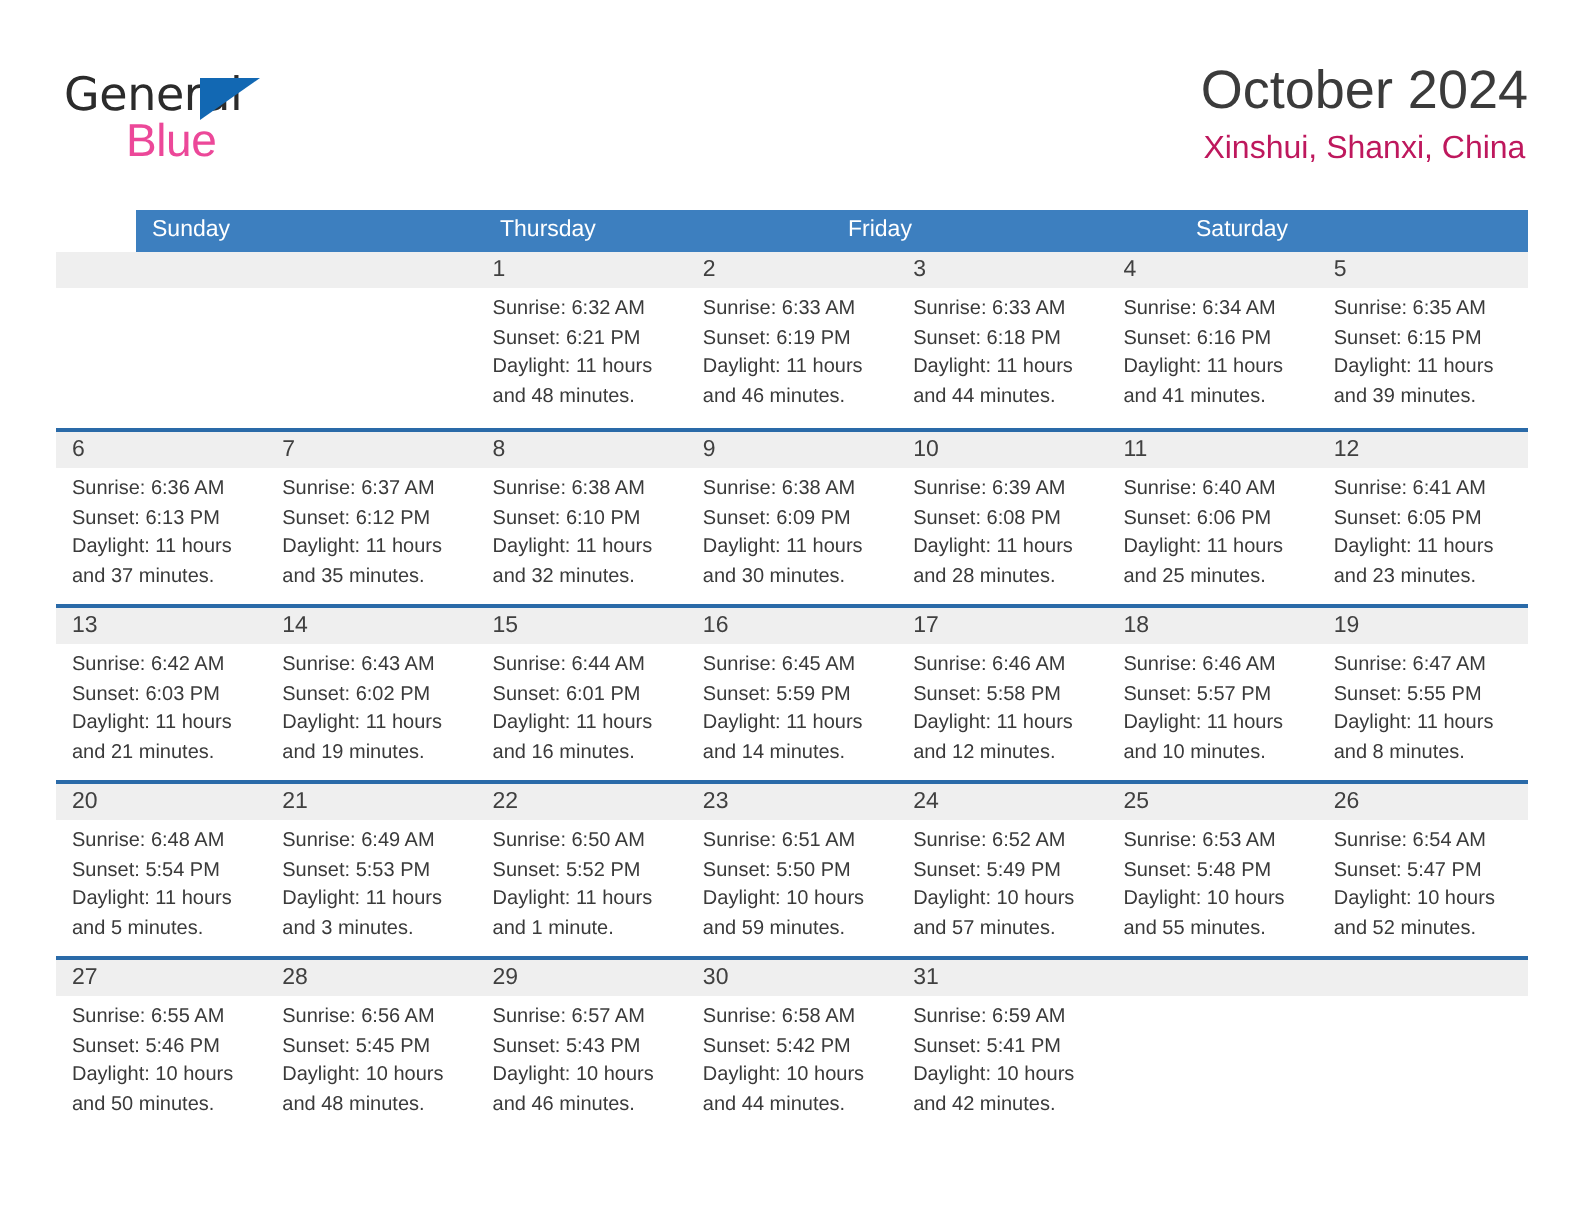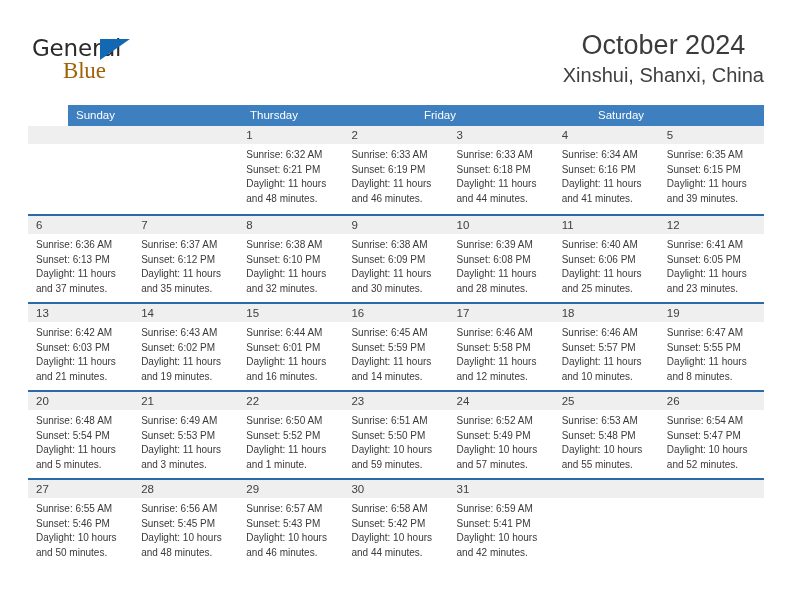--- a/index.html
+++ b/index.html
@@ -55,41 +55,41 @@
     height: 0;
     border-left: 30px solid #1268b3;
     border-bottom: 21px solid transparent;
   }
   .logo-blue {
     position: absolute;
     left: 31px;
     top: 22px;
     font-size: 23px;
     letter-spacing: -0.2px;
-    color: #a16207;
-    font-family: Liberation Serif, serif;
+    color: #ec4899;
+    font-family: Liberation Sans, sans-serif;
     font-weight: 400;
     line-height: 25px;
   }
   .title-wrap {
     position: absolute;
     right: 0;
     top: 0;
     text-align: center;
   }
   .cal-title {
     font-size: 27px;
     color: #3b3b3b;
     font-weight: 400;
     line-height: 34px;
     white-space: nowrap;
   }
   .cal-subtitle {
-    font-size: 20px;
-    color: #404040;
+    font-size: 16px;
+    color: #be185d;
     font-weight: 400;
     line-height: 22px;
     margin-top: 2px;
     white-space: nowrap;
   }
 
   
   .calendar {
     position: absolute;
     left: 28px;

